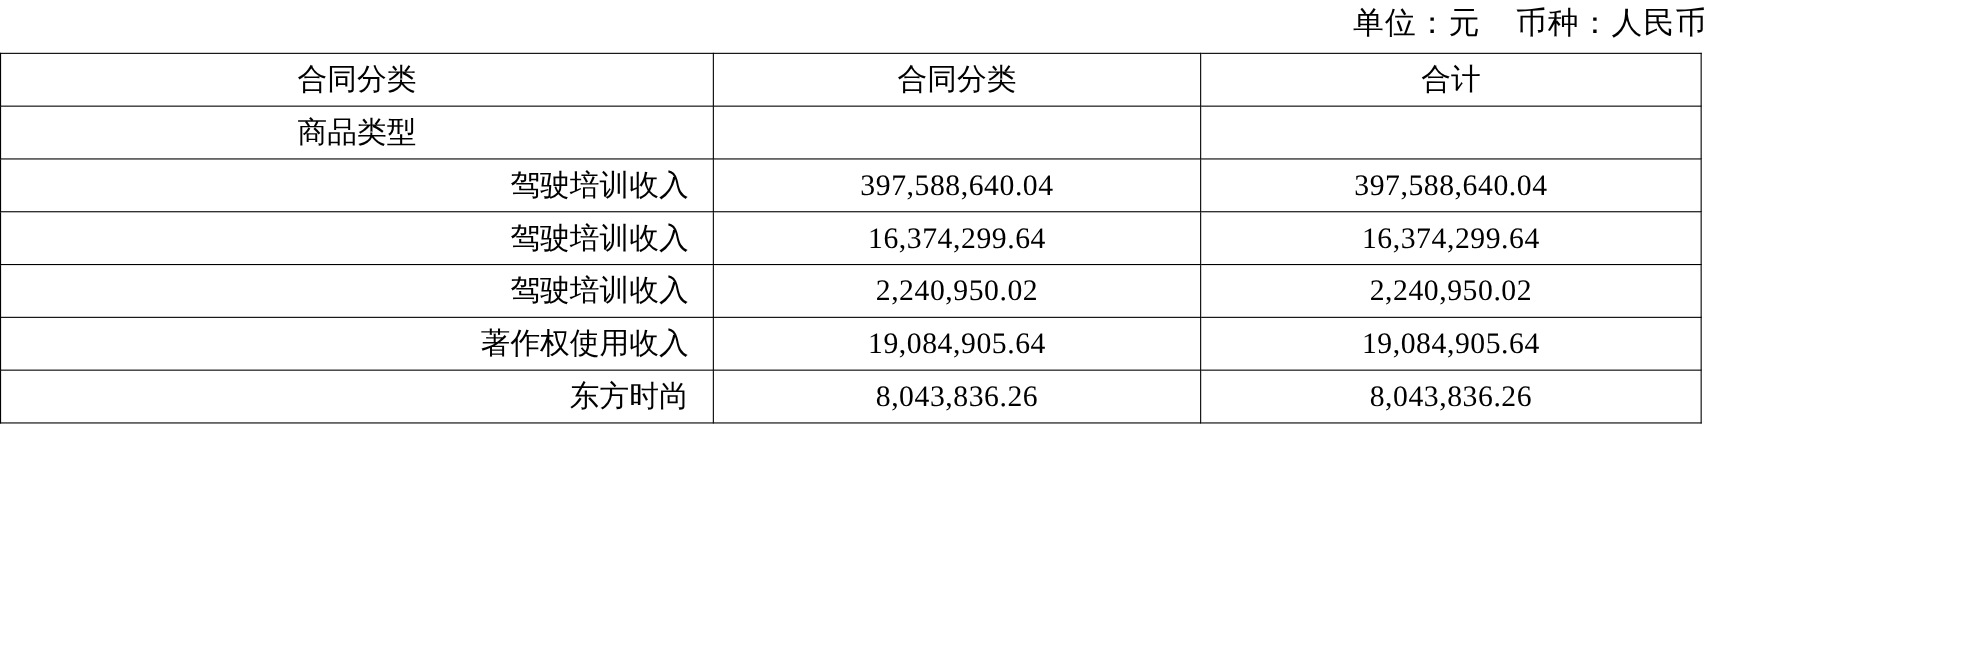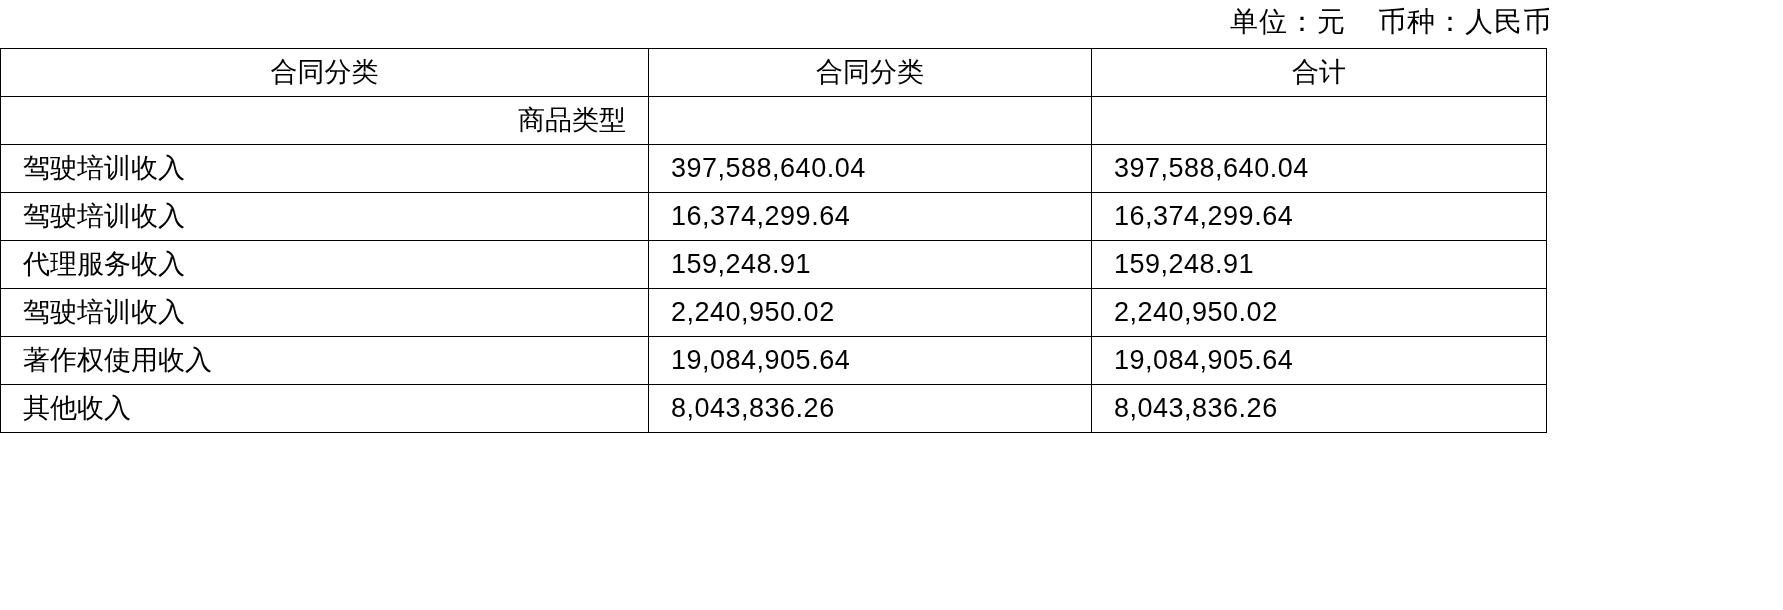--- a/index.html
+++ b/index.html
@@ -50,31 +50,31 @@
     padding: 0 22px;
     font-weight: normal;
     vertical-align: middle;
     line-height: 1.1;
     white-space: nowrap;
   }
   table.revenue-table th {
     text-align: center;
   }
   td.label-head {
-    text-align: right;
+    text-align: center;
     padding-left: 8px;
   }
   td.label-item {
-    text-align: left;
+    text-align: right;
     padding-left: 84px;
   }
   td.num {
-    text-align: left;
+    text-align: center;
     padding-right: 12px;
-    font-family: Liberation Sans, sans-serif;
+    font-family: Liberation Serif, serif;
     letter-spacing: 0.5px;
   }
   td.blank {
     text-align: center;
   }
 </style>
 </head>
 <body>
 
 <div class="page">
@@ -104,35 +104,30 @@
         <td class="label-item">驾驶培训收入</td>
         <td class="num">397,588,640.04</td>
         <td class="num">397,588,640.04</td>
       </tr>
       <tr>
         <td class="label-item">驾驶培训收入</td>
         <td class="num">16,374,299.64</td>
         <td class="num">16,374,299.64</td>
       </tr>
       <tr>
-        <td class="label-item">代理服务收入</td>
-        <td class="num">159,248.91</td>
-        <td class="num">159,248.91</td>
-      </tr>
-      <tr>
         <td class="label-item">驾驶培训收入</td>
         <td class="num">2,240,950.02</td>
         <td class="num">2,240,950.02</td>
       </tr>
       <tr>
         <td class="label-item">著作权使用收入</td>
         <td class="num">19,084,905.64</td>
         <td class="num">19,084,905.64</td>
       </tr>
       <tr>
-        <td class="label-item">其他收入</td>
+        <td class="label-item">东方时尚</td>
         <td class="num">8,043,836.26</td>
         <td class="num">8,043,836.26</td>
       </tr>
     </tbody>
   </table>
 
 </div>
 
 </body></html>

